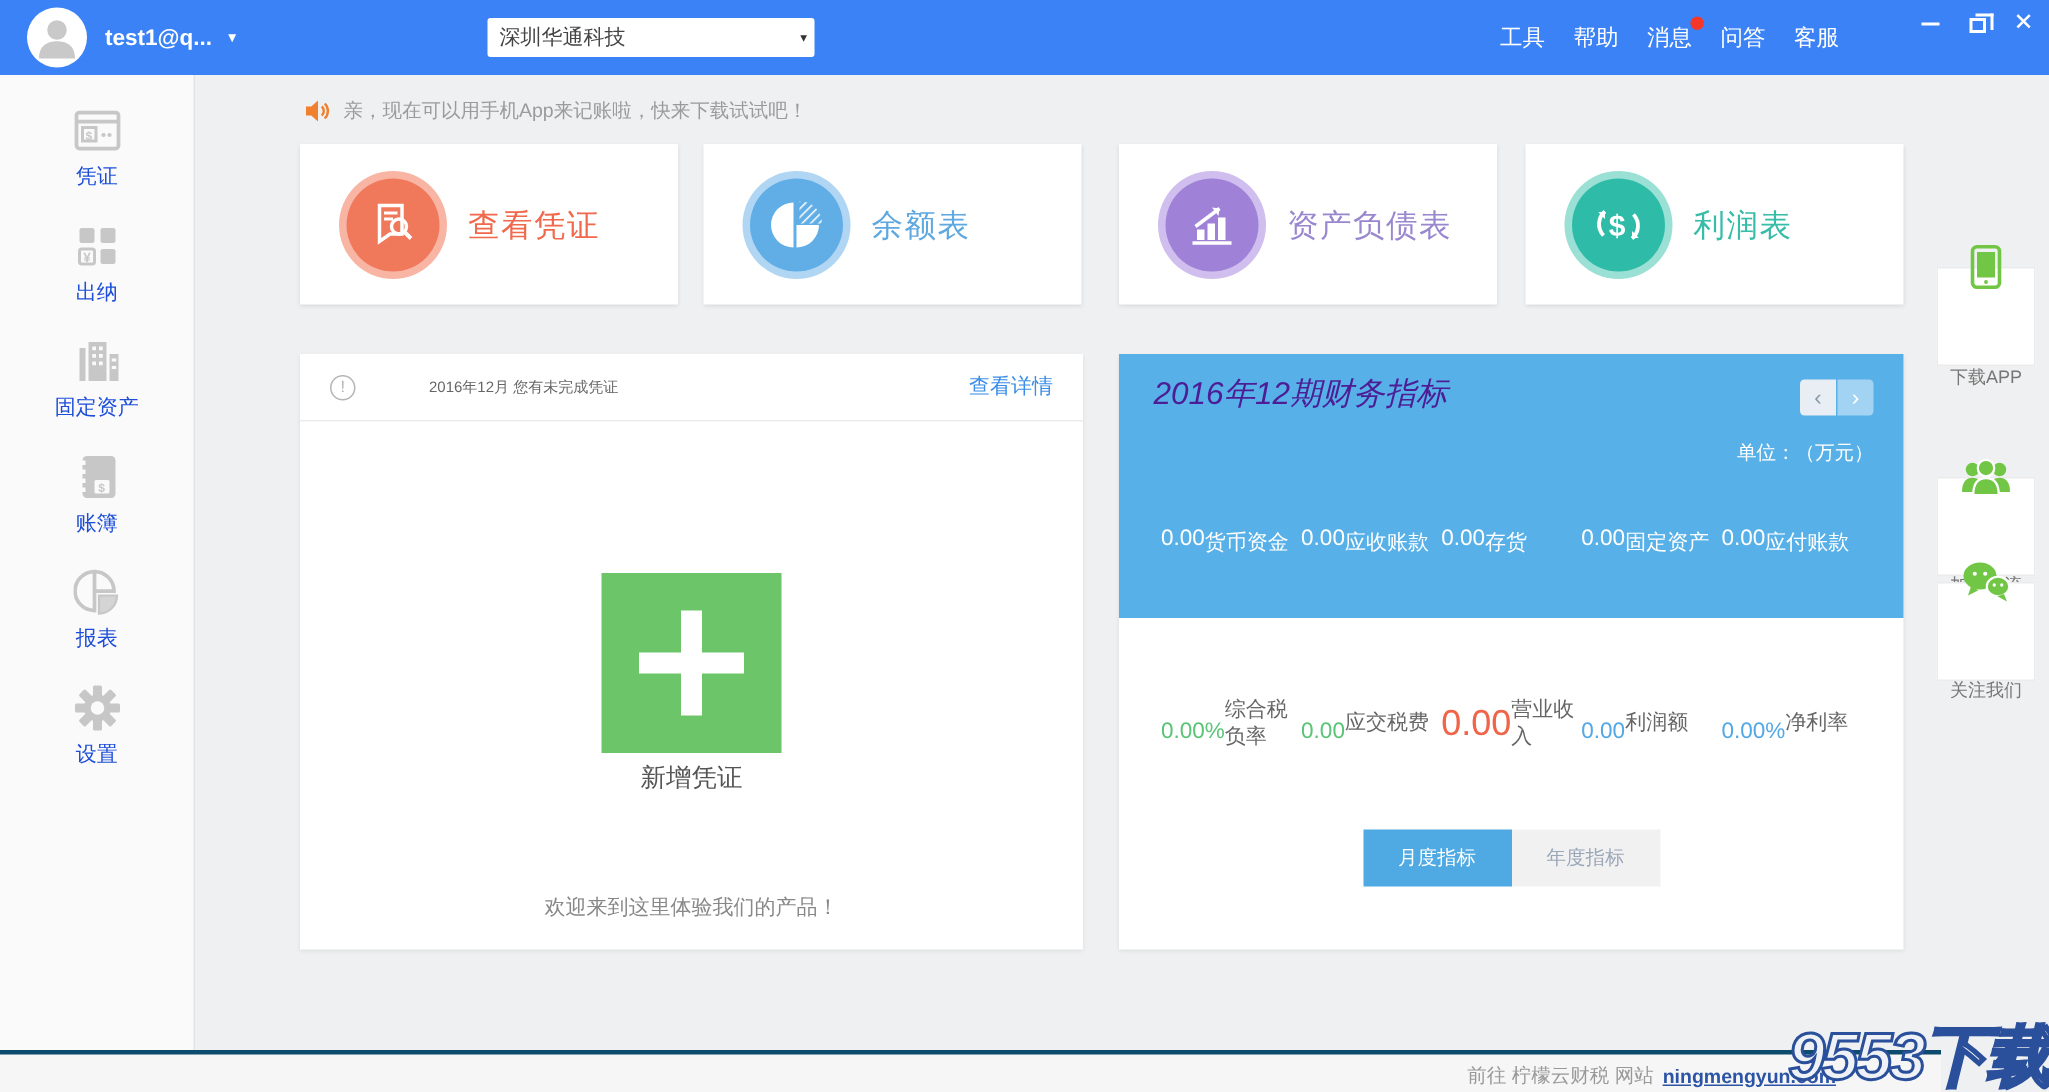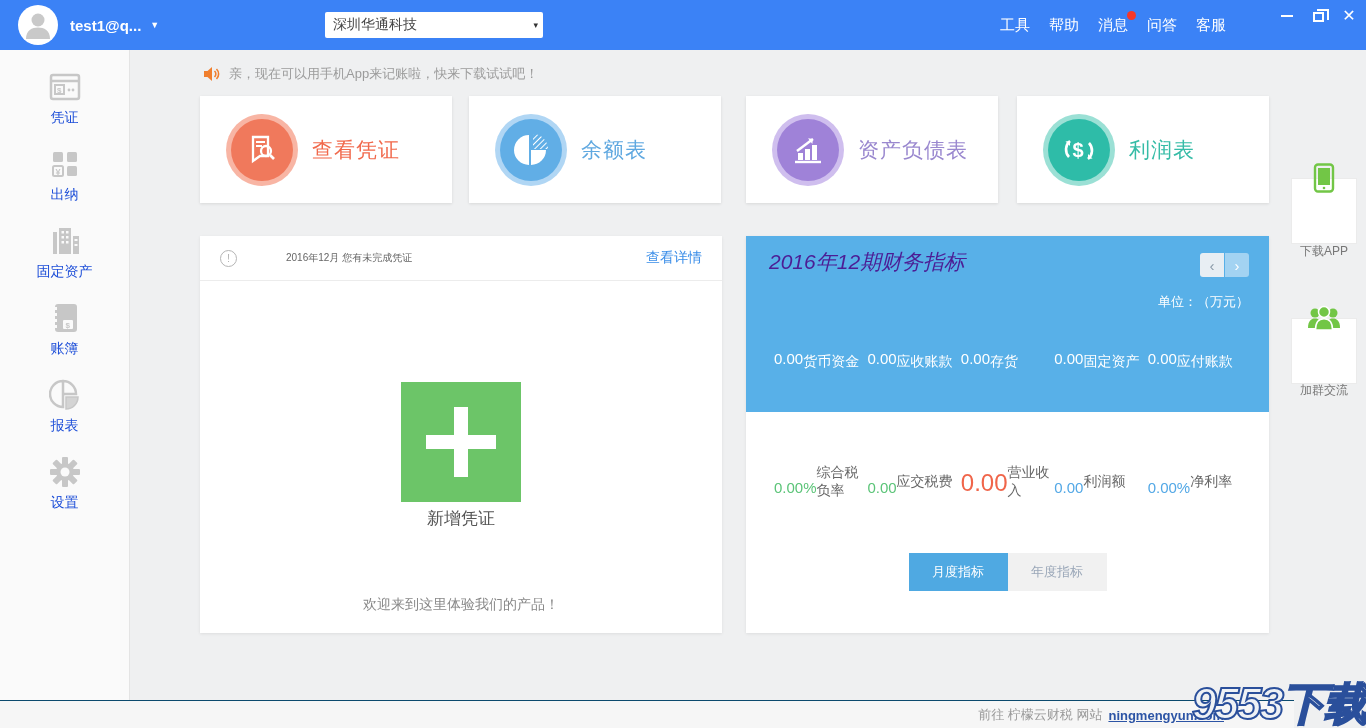--- a/index.html
+++ b/index.html
@@ -98,21 +98,21 @@
 
   
   .float-box { position:absolute; left:1291px; width:66px; height:66px; background:#fff;
                border:1px solid #ebebeb; display:flex; flex-direction:column; align-items:center;
                justify-content:center; cursor:pointer;gap:48px; }
   .float-box .f-icon { height:32px; display:flex; align-items:center; justify-content:center; }
   .float-box .f-label { margin-top:2px; font-size:12px; color:#777; }
 
   
   .footer { position:absolute; left:0; top:700px; width:1294px; height:28px; background:#f6f6f6;
-            border-top:1px solid #0c4a6e; z-index:2; }
+            border-top:3px solid #0c4a6e; z-index:2; }
   .footer-inner { position:absolute; right:70px; top:0; height:28px; display:flex; align-items:center; gap:6px; }
   .footer-text { font-size:13px; color:#999; }
   .footer-link { font-size:13px; color:#2c54a5; font-weight:bold; text-decoration:underline; cursor:pointer; }
   .watermark { position:absolute; right:0; bottom:-6px; z-index:6; font-size:44px; font-style:italic;
                font-weight:bold; letter-spacing:-2px; color:#eef1f5; -webkit-text-stroke:2px #2a4f9b;
                text-shadow:0 0 1px #2a4f9b; pointer-events:none; white-space:nowrap; }
 </style>
 </head>
 <body>
 
@@ -437,20 +437,35 @@
         <circle cx="26" cy="9" r="4.5" fill="#72c646"></circle>
         <path d="M1,24 C1,17 4,14.5 8,14.5 C12,14.5 15,17 15,24 Z" fill="#72c646"></path>
         <path d="M19,24 C19,17 22,14.5 26,14.5 C30,14.5 33,17 33,24 Z" fill="#72c646"></path>
         <circle cx="17" cy="8" r="5.5" fill="#72c646" stroke="#fff" stroke-width="1.5"></circle>
         <path d="M8.5,26 C8.5,17.5 12,14.8 17,14.8 C22,14.8 25.5,17.5 25.5,26 Z" fill="#72c646" stroke="#fff" stroke-width="1.5"></path>
       </svg>
     </span>
     <span class="f-label">加群交流</span>
   </div>
 
+  <div class="float-box" style="top:388px">
+    <span class="f-icon">
+      <svg width="32" height="28" viewBox="0 0 32 28">
+        <ellipse cx="12" cy="10" rx="11" ry="9" fill="#72c646"></ellipse>
+        <path d="M6,17 L4,23 L11,19.5 Z" fill="#72c646"></path>
+        <circle cx="8.5" cy="8.5" r="1.4" fill="#fff"></circle>
+          <circle cx="15.5" cy="8.5" r="1.4" fill="#fff"></circle>
+        <ellipse cx="24" cy="17" rx="7.5" ry="6.5" fill="#72c646" stroke="#fff" stroke-width="1.4"></ellipse>
+        <path d="M28,22 L30,27 L23.5,23.5 Z" fill="#72c646"></path>
+        <circle cx="21.5" cy="16" r="1.1" fill="#fff"></circle>
+          <circle cx="26.5" cy="16" r="1.1" fill="#fff"></circle>
+      </svg>
+    </span>
+    <span class="f-label">关注我们</span>
+  </div>
 
   <div class="footer">
     <div class="footer-inner">
       <span class="footer-text">前往 柠檬云财税 网站</span>
       <span class="footer-link">ningmengyun.com</span>
     </div>
   </div>
   <div class="watermark">9553下载</div>
 
 </div>

